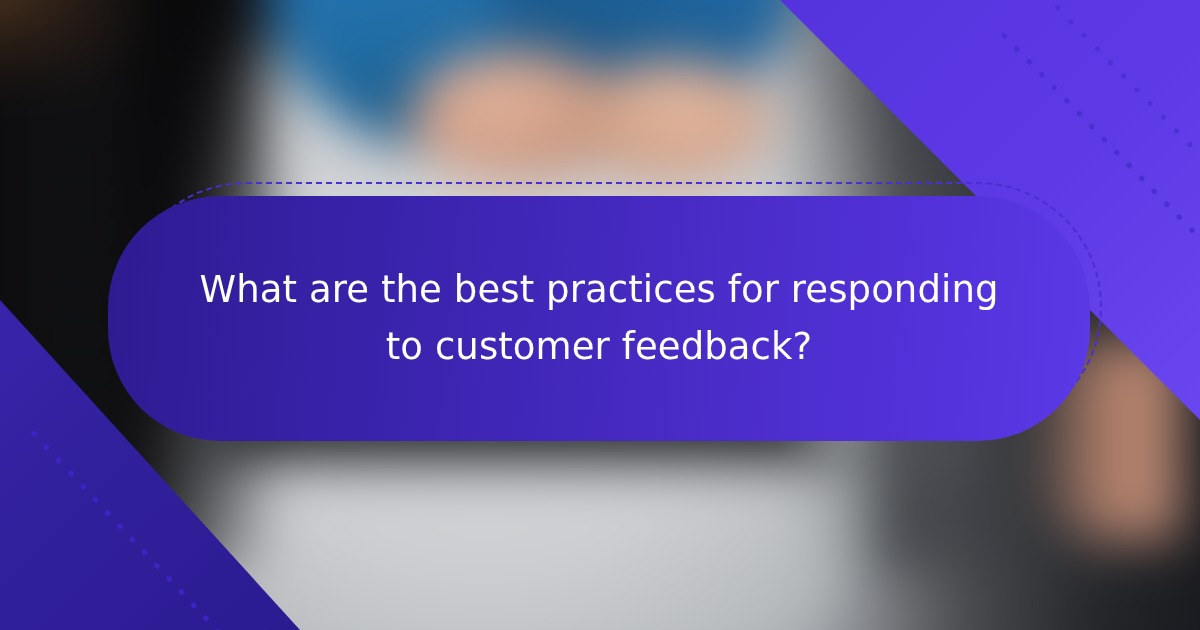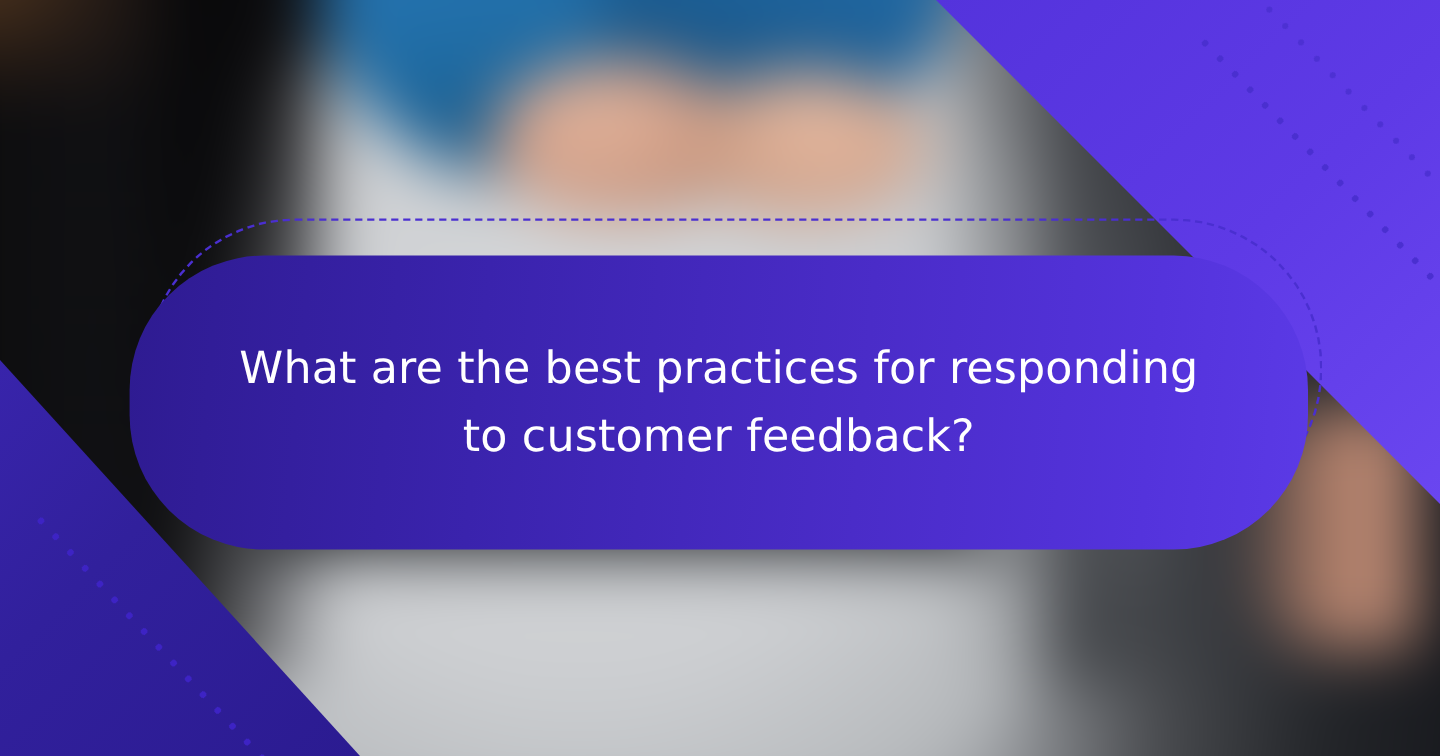--- a/index.html
+++ b/index.html
@@ -146,21 +146,21 @@
     box-sizing:border-box;
     background:transparent;
   }
 
   
   .card{
     position:absolute;left:108px;top:196px;width:982px;height:245px;
     border-radius:112px;
     background:linear-gradient(95deg,#2e1b91 0%,#3a23ad 30%,#4a2cc8 62%,#5433dc 86%,#5b3ae6 100%);
     display:flex;align-items:center;justify-content:center;
-    box-sizing:border-box;padding:16px 74px;margin-top:17px;
+    box-sizing:border-box;padding:16px 74px;
   }
   .card-title{
     margin:0;
     color:#ffffff;
     font-size:37px;
     font-weight:400;
     line-height:1.52;
     letter-spacing:.1px;
     text-align:center;
     max-width:800px;

